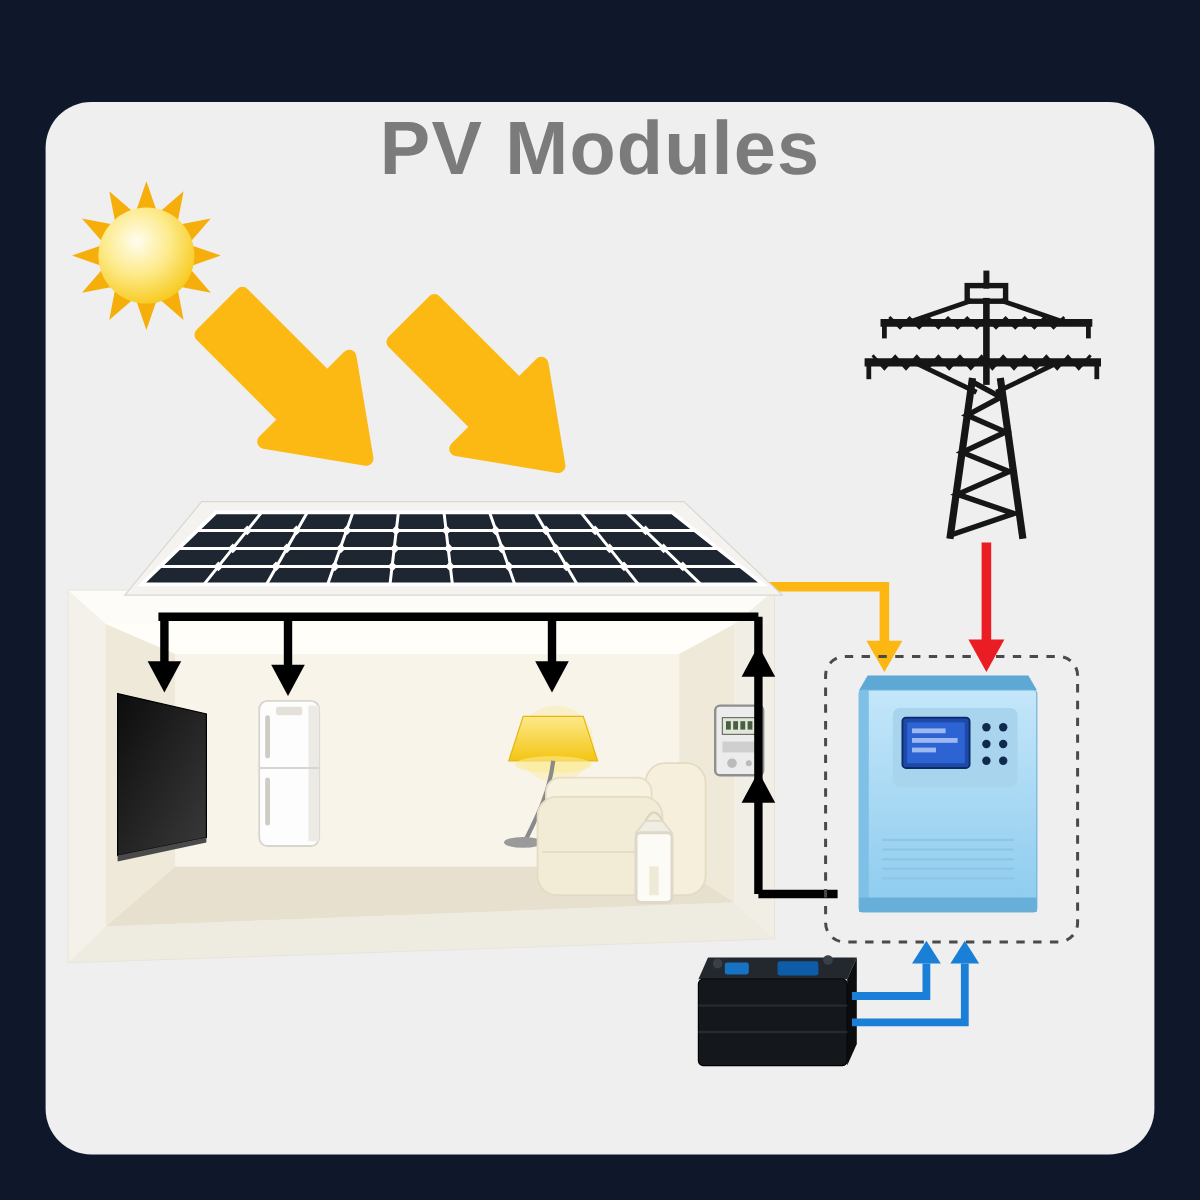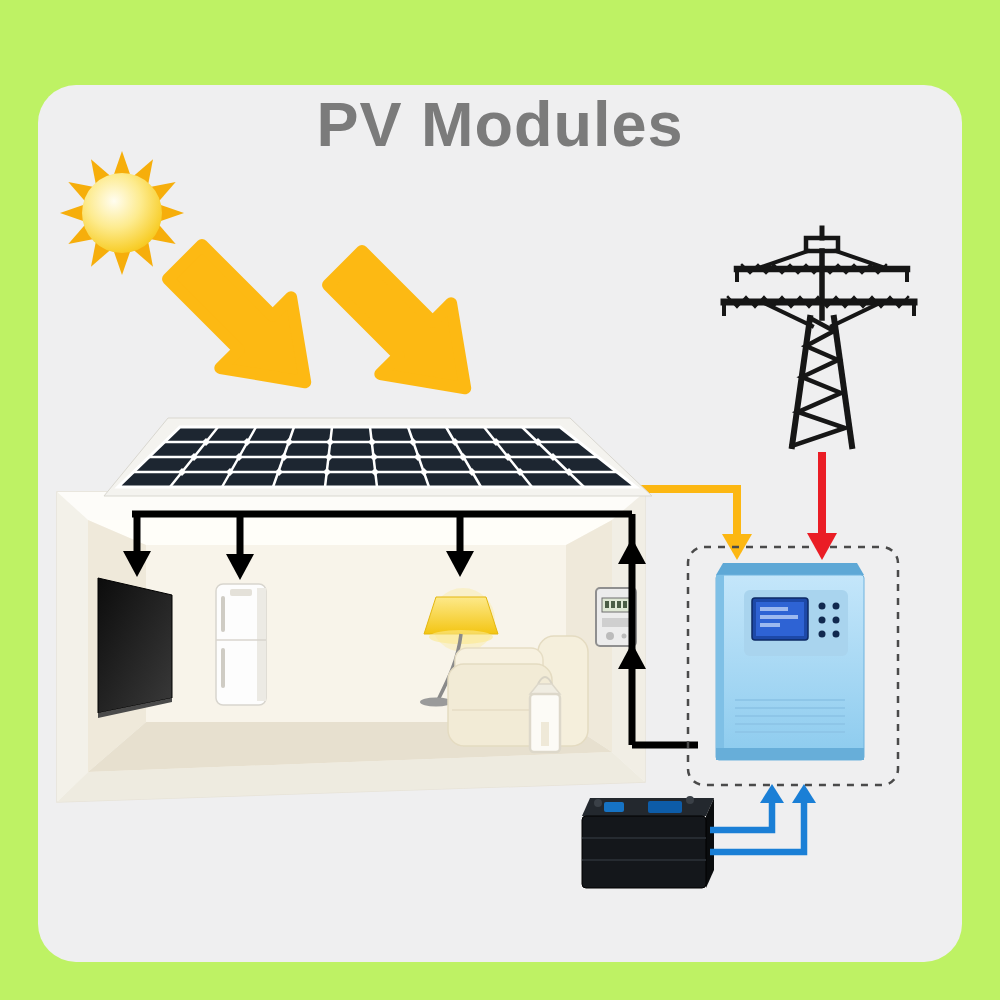--- a/index.html
+++ b/index.html
@@ -1,16 +1,16 @@
 <!DOCTYPE html>
 <html><head>
 <meta charset="utf-8">
 <style>
   html,body{margin:0;padding:0;background:#ffffff;}
-  .stage{position:relative;width:1000px;height:1000px;background:#bef264;overflow:hidden;
+  .stage{position:relative;width:1000px;height:1000px;background:#0f172a;overflow:hidden;
          font-family:"Liberation Sans", sans-serif;}
   .stage svg{position:absolute;left:0;top:0;}
   h1.title{position:absolute;left:0;top:88px;width:100%;margin:0;text-align:center;
            font-size:63px;font-weight:700;color:#7b7b7b;letter-spacing:1px;
            font-family:"Liberation Sans", sans-serif;z-index:5;}
 </style>
 </head>
 <body>
 
 <div class="stage">

